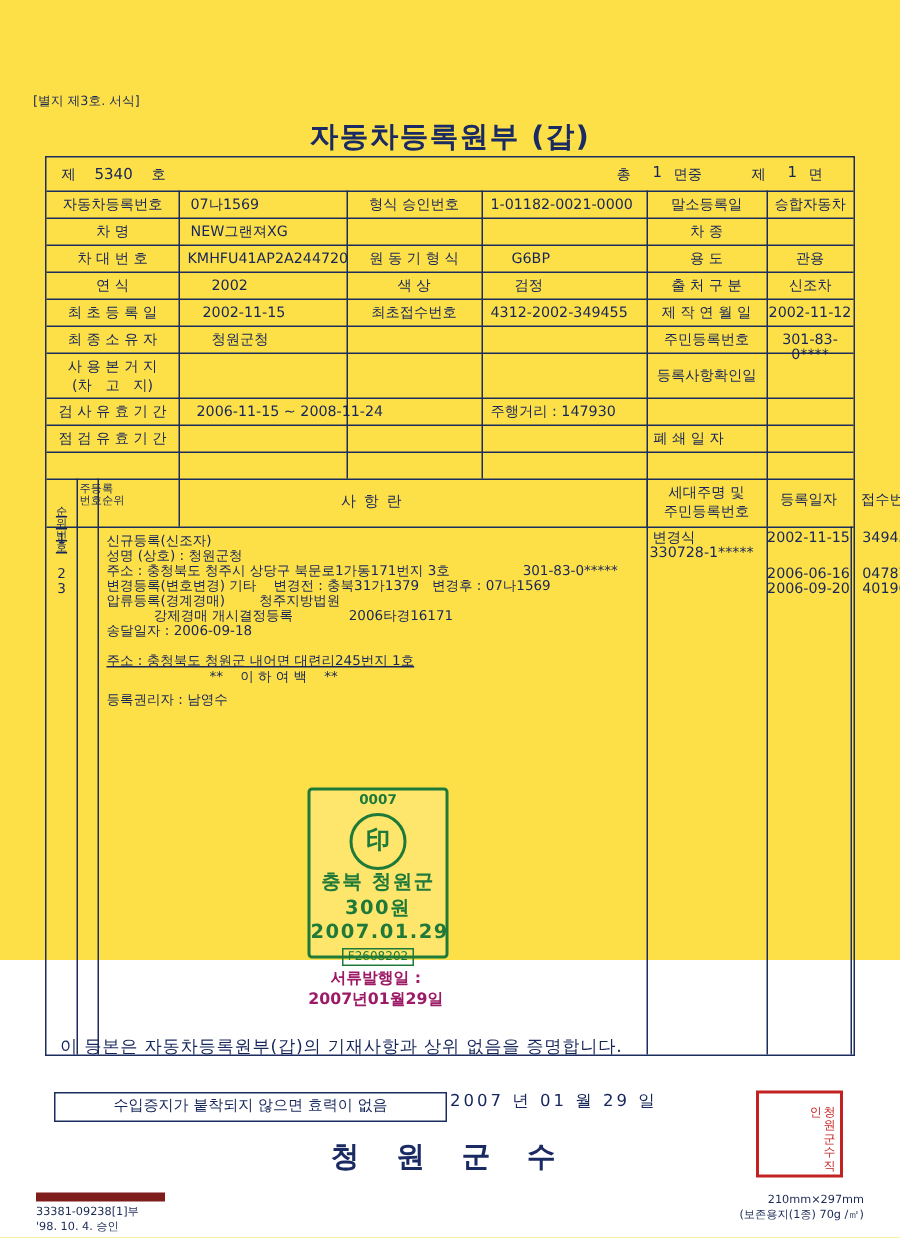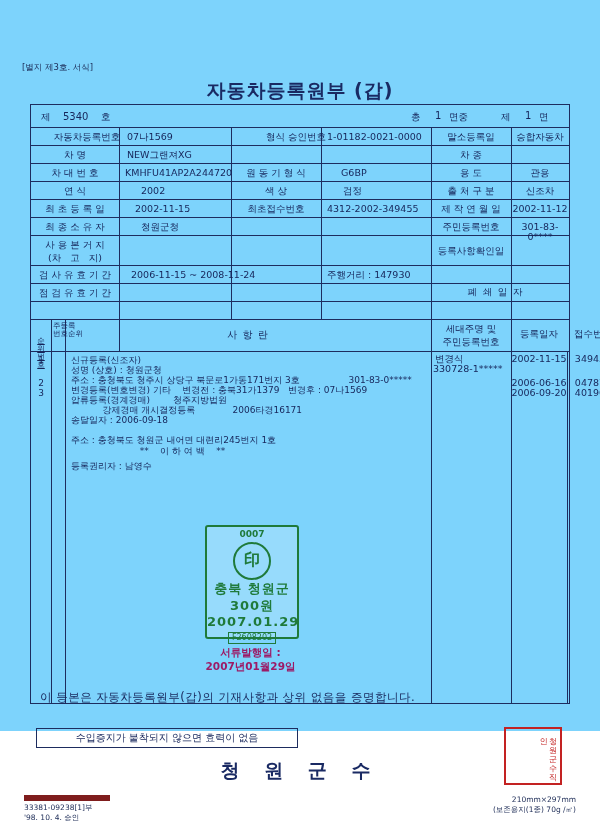--- a/index.html
+++ b/index.html
@@ -5,22 +5,22 @@
   html,body{margin:0;padding:0;}
   body{
     width:600px;height:825px;
     background:#ffffff;
     font-family:"DejaVu Sans","Liberation Sans",sans-serif;
     color:#14224a;
     position:relative;
     overflow:hidden;
   }
   .page{
-    position:absolute;left:0;top:0;width:600px;height:731px;
-    background:#7dd3fc;
+    position:absolute;left:0;top:0;width:600px;height:640px;
+    background:#fde047;
   }
   .form-note{
     position:absolute;left:22px;top:62px;font-size:8.5px;color:#1b2a55;
   }
   .title{
     position:absolute;left:0;top:78px;width:600px;text-align:center;
     font-size:19px;font-weight:bold;letter-spacing:1px;color:#1a2a63;
   }
   .mainbox{
     position:absolute;left:30px;top:104px;width:540px;height:600px;
@@ -118,23 +118,23 @@
     <div class="row" style="top:196px;"></div>
     <div class="row" style="top:214px;"></div>
     <div class="row" style="top:246px;"></div>
 
     <div class="vline" style="left:88px;top:22px;height:224px;"></div>
     <div class="vline" style="left:200px;top:22px;height:192px;"></div>
     <div class="vline" style="left:290px;top:22px;height:192px;"></div>
     <div class="vline" style="left:400px;top:22px;height:224px;"></div>
     <div class="vline" style="left:480px;top:22px;height:224px;"></div>
 
-    <div class="cell ctr" style="left:12px;top:27px;width:88px;">자동차등록번호</div>
+    <div class="cell ctr" style="left:0;top:27px;width:88px;">자동차등록번호</div>
     <div class="cell" style="left:96px;top:27px;">07나1569</div>
-    <div class="cell ctr" style="left:200px;top:27px;width:90px;margin-left:20px;">형식 승인번호</div>
+    <div class="cell ctr" style="left:200px;top:27px;width:90px;">형식 승인번호</div>
     <div class="cell" style="left:296px;top:27px;">1-01182-0021-0000</div>
     <div class="cell ctr" style="left:400px;top:27px;width:80px;">말소등록일</div>
     <div class="cell ctr" style="left:480px;top:27px;width:58px;">승합자동차</div>
 
     <div class="cell ctr" style="left:0;top:45px;width:88px;">차      명</div>
     <div class="cell" style="left:96px;top:45px;">NEW그랜져XG</div>
     <div class="cell ctr" style="left:400px;top:45px;width:80px;">차      종</div>
 
     <div class="cell ctr" style="left:0;top:63px;width:88px;">차 대 번 호</div>
     <div class="cell" style="left:94px;top:63px;">KMHFU41AP2A244720</div>
@@ -164,21 +164,21 @@
 
     <div class="cell ctr" style="left:0;top:134px;width:88px;white-space:pre;line-height:1.35;">사 용 본 거 지
 (차   고   지)</div>
     <div class="cell ctr" style="left:400px;top:141px;width:80px;">등록사항확인일</div>
 
     <div class="cell ctr" style="left:0;top:165px;width:88px;">검 사 유 효 기 간</div>
     <div class="cell" style="left:100px;top:165px;">2006-11-15 ~ 2008-11-24</div>
     <div class="cell" style="left:296px;top:165px;">주행거리 :  147930</div>
 
     <div class="cell ctr" style="left:0;top:183px;width:88px;">점 검 유 효 기 간</div>
-    <div class="cell ctr" style="left:424px;top:183px;width:80px;font-family:Liberation Mono, monospace;">폐 쇄 일 자</div>
+    <div class="cell ctr" style="left:388px;top:183px;width:80px;">폐 쇄 일 자</div>
 
     <div class="vline" style="left:20px;top:214px;height:384px;"></div>
     <div class="vline" style="left:34px;top:214px;height:384px;"></div>
     <div class="vline" style="left:400px;top:214px;height:384px;"></div>
     <div class="vline" style="left:480px;top:246px;height:352px;"></div>
     <div class="vline" style="left:536px;top:246px;height:352px;"></div>
 
     <div class="vtext" style="left:4px;top:232px;text-decoration:underline;">순위번호</div>
     <div class="vtext" style="left:22px;top:217px;white-space:pre;">주등록
 번호순위</div>
@@ -193,21 +193,21 @@
     <div class="numcol" style="left:0;top:283px;width:20px;">3</div>
 
     <div class="noteline" style="left:40px;top:249px;">신규등록(신조자)</div>
     <div class="noteline" style="left:40px;top:259px;">성명 (상호) : 청원군청</div>
     <div class="noteline" style="left:40px;top:269px;">주소 : 충청북도 청주시 상당구 북문로1가동171번지 3호                 301-83-0*****</div>
     <div class="noteline" style="left:40px;top:279px;">변경등록(변호변경) 기타    변경전 : 충북31가1379   변경후 : 07나1569</div>
     <div class="noteline" style="left:40px;top:289px;">압류등록(경계경매)        청주지방법원</div>
     <div class="noteline" style="left:40px;top:299px;">           강제경매 개시결정등록             2006타경16171</div>
     <div class="noteline" style="left:40px;top:309px;">송달일자 : 2006-09-18</div>
     <div class="noteline" style="left:40px;top:319px;margin-top:36px;">등록권리자 : 남영수</div>
-    <div class="noteline" style="left:40px;top:329px;">주소 : 충청북도 청원군 내어면 대련리245번지 1호</div>
+    <div class="noteline" style="left:40px;top:329px;text-decoration:underline;">주소 : 충청북도 청원군 내어면 대련리245번지 1호</div>
     <div class="noteline" style="left:40px;top:340px;">                        **    이 하 여 백    **</div>
 
     <div class="cell" style="left:404px;top:249px;">변경식</div>
     <div class="cell" style="left:402px;top:259px;">330728-1*****</div>
 
     <div class="cell ctr" style="left:480px;top:249px;width:56px;">2002-11-15</div>
     <div class="cell ctr" style="left:480px;top:273px;width:56px;">2006-06-16</div>
     <div class="cell ctr" style="left:480px;top:283px;width:56px;">2006-09-20</div>
 
     <div class="cell ctr" style="left:536px;top:249px;width:52px;">349455</div>
@@ -225,20 +225,28 @@
     <div class="code">F2608202</div>
   </div>
 
   <div class="issue" style="white-space:pre;">서류발행일 :
 2007년01월29일</div>
 
   <div class="certify">이 등본은 자동차등록원부(갑)의 기재사항과 상위 없음을 증명합니다.</div>
 
   <div class="revenue">수입증지가 붙착되지 않으면 효력이 없음</div>
 
+  <div class="datetxt">
+    <span>2007</span>
+    <span>년</span>
+    <span>01</span>
+    <span>월</span>
+    <span>29</span>
+    <span>일</span>
+  </div>
 
   <div class="signer">청  원  군  수</div>
 
   <div class="redseal">청원군수직인</div>
 
   <div class="footL" style="white-space:pre;">33381-09238[1]부
 '98. 10. 4. 승인</div>
   <div class="footR" style="white-space:pre;">210mm×297mm
 (보존용지(1종) 70g /㎡)</div>
 

